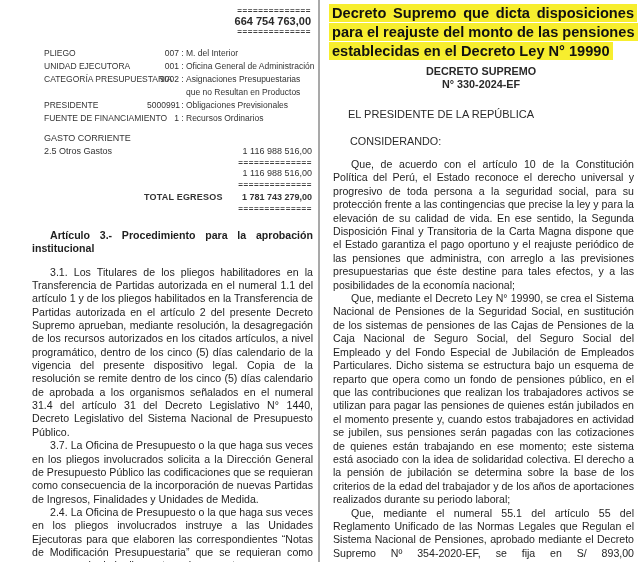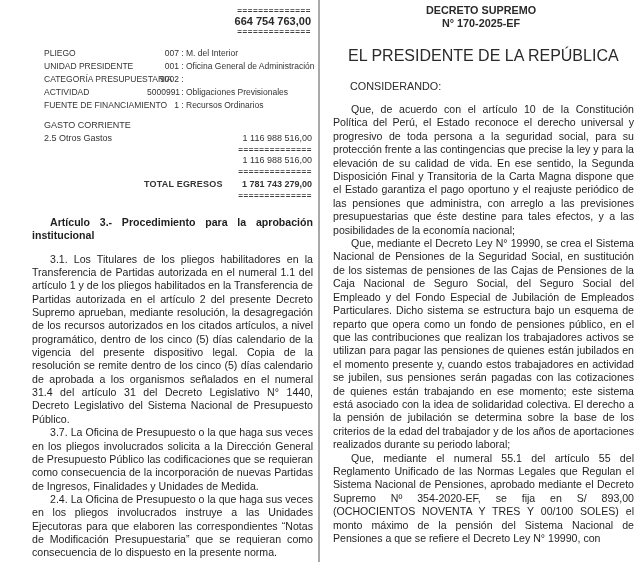--- a/index.html
+++ b/index.html
@@ -39,21 +39,21 @@
   .title-wrap {
     margin:4px 3px 0 7px; font-size:14.6px; line-height:19px; font-weight:bold;
     text-align:justify; color:#111;
   }
   .hl {
     background:#f7ee2e; padding:1px 3px;
     -webkit-box-decoration-break:clone; box-decoration-break:clone;
   }
   .ds-head { text-align:center; font-weight:bold; font-size:10.8px; line-height:13px; margin-top:4px; color:#2a2a2a; }
   .ds-num  { text-align:center; font-weight:bold; font-size:10.8px; line-height:13px; color:#2a2a2a; }
-  .pres     { font-size:16px; margin:17px 6px 0 26px; color:#2a2a2a; }
+  .pres     { font-size:11px; margin:17px 6px 0 26px; color:#2a2a2a; }
   .consider { font-size:10.8px; margin:15px 6px 0 28px; color:#2a2a2a; }
   .rtext { margin:11px 6px 0 11px; font-size:10.6px; line-height:13.4px; text-align:justify; color:#1f1f1f; }
   .rtext p.rpara { margin:0; text-indent:18px; }
 </style>
 </head>
 <body>
 
 <div class="page">
 
   <div class="col-left">
@@ -65,32 +65,33 @@
     </div>
 
     <div class="btable">
       <div class="brow">
         <div class="blabel">PLIEGO</div>
         <div class="bcode">007</div>
         <div class="bsep">:</div>
         <div class="bval">M. del Interior</div>
       </div>
       <div class="brow">
-        <div class="blabel">UNIDAD PRESIDENTE</div>
+        <div class="blabel">UNIDAD EJECUTORA</div>
         <div class="bcode">001</div>
         <div class="bsep">:</div>
         <div class="bval">Oficina General de Administración</div>
       </div>
       <div class="brow">
         <div class="blabel">CATEGORÍA PRESUPUESTARIA</div>
         <div class="bcode">9002</div>
         <div class="bsep">:</div>
+        <div class="bval">Asignaciones Presupuestarias que no Resultan en Productos</div>
       </div>
       <div class="brow">
-        <div class="blabel">ACTIVIDAD</div>
+        <div class="blabel">PRESIDENTE</div>
         <div class="bcode">5000991</div>
         <div class="bsep">:</div>
         <div class="bval">Obligaciones Previsionales</div>
       </div>
       <div class="brow">
         <div class="blabel">FUENTE DE FINANCIAMIENTO</div>
         <div class="bcode">1</div>
         <div class="bsep">:</div>
         <div class="bval">Recursos Ordinarios</div>
       </div>
@@ -119,23 +120,26 @@
       <p class="apara">2.4. La Oficina de Presupuesto o la que haga sus veces en los pliegos involucrados instruye a las Unidades Ejecutoras para que elaboren las correspondientes “Notas de Modificación Presupuestaria” que se requieran como consecuencia de lo dispuesto en la presente norma.</p>
 
     </div>
 
   </div>
 
   <div class="divider"></div>
 
   <div class="col-right">
 
+    <div class="title-wrap">
+      <span class="hl">Decreto Supremo que dicta disposiciones para el reajuste del monto de las pensiones establecidas en el Decreto Ley N° 19990</span>
+    </div>
 
     <div class="ds-head">DECRETO SUPREMO</div>
-    <div class="ds-num">N° 170-2025-EF</div>
+    <div class="ds-num">N° 330-2024-EF</div>
 
     <div class="pres">EL PRESIDENTE DE LA REPÚBLICA</div>
     <div class="consider">CONSIDERANDO:</div>
 
     <div class="rtext">
       <p class="rpara">Que, de acuerdo con el artículo 10 de la Constitución Política del Perú, el Estado reconoce el derecho universal y progresivo de toda persona a la seguridad social, para su protección frente a las contingencias que precise la ley y para la elevación de su calidad de vida. En ese sentido, la Segunda Disposición Final y Transitoria de la Carta Magna dispone que el Estado garantiza el pago oportuno y el reajuste periódico de las pensiones que administra, con arreglo a las previsiones presupuestarias que éste destine para tales efectos, y a las posibilidades de la economía nacional;</p>
       <p class="rpara">Que, mediante el Decreto Ley N° 19990, se crea el Sistema Nacional de Pensiones de la Seguridad Social, en sustitución de los sistemas de pensiones de las Cajas de Pensiones de la Caja Nacional de Seguro Social, del Seguro Social del Empleado y del Fondo Especial de Jubilación de Empleados Particulares. Dicho sistema se estructura bajo un esquema de reparto que opera como un fondo de pensiones público, en el que las contribuciones que realizan los trabajadores activos se utilizan para pagar las pensiones de quienes están jubilados en el momento presente y, cuando estos trabajadores en actividad se jubilen, sus pensiones serán pagadas con las cotizaciones de quienes están trabajando en ese momento; este sistema está asociado con la idea de solidaridad colectiva. El derecho a la pensión de jubilación se determina sobre la base de los criterios de la edad del trabajador y de los años de aportaciones realizados durante su periodo laboral;</p>
       <p class="rpara">Que, mediante el numeral 55.1 del artículo 55 del Reglamento Unificado de las Normas Legales que Regulan el Sistema Nacional de Pensiones, aprobado mediante el Decreto Supremo Nº 354-2020-EF, se fija en S/ 893,00 (OCHOCIENTOS NOVENTA Y TRES Y 00/100 SOLES) el monto máximo de la pensión del Sistema Nacional de Pensiones a que se refiere el Decreto Ley N° 19990, con</p>
     </div>
 

